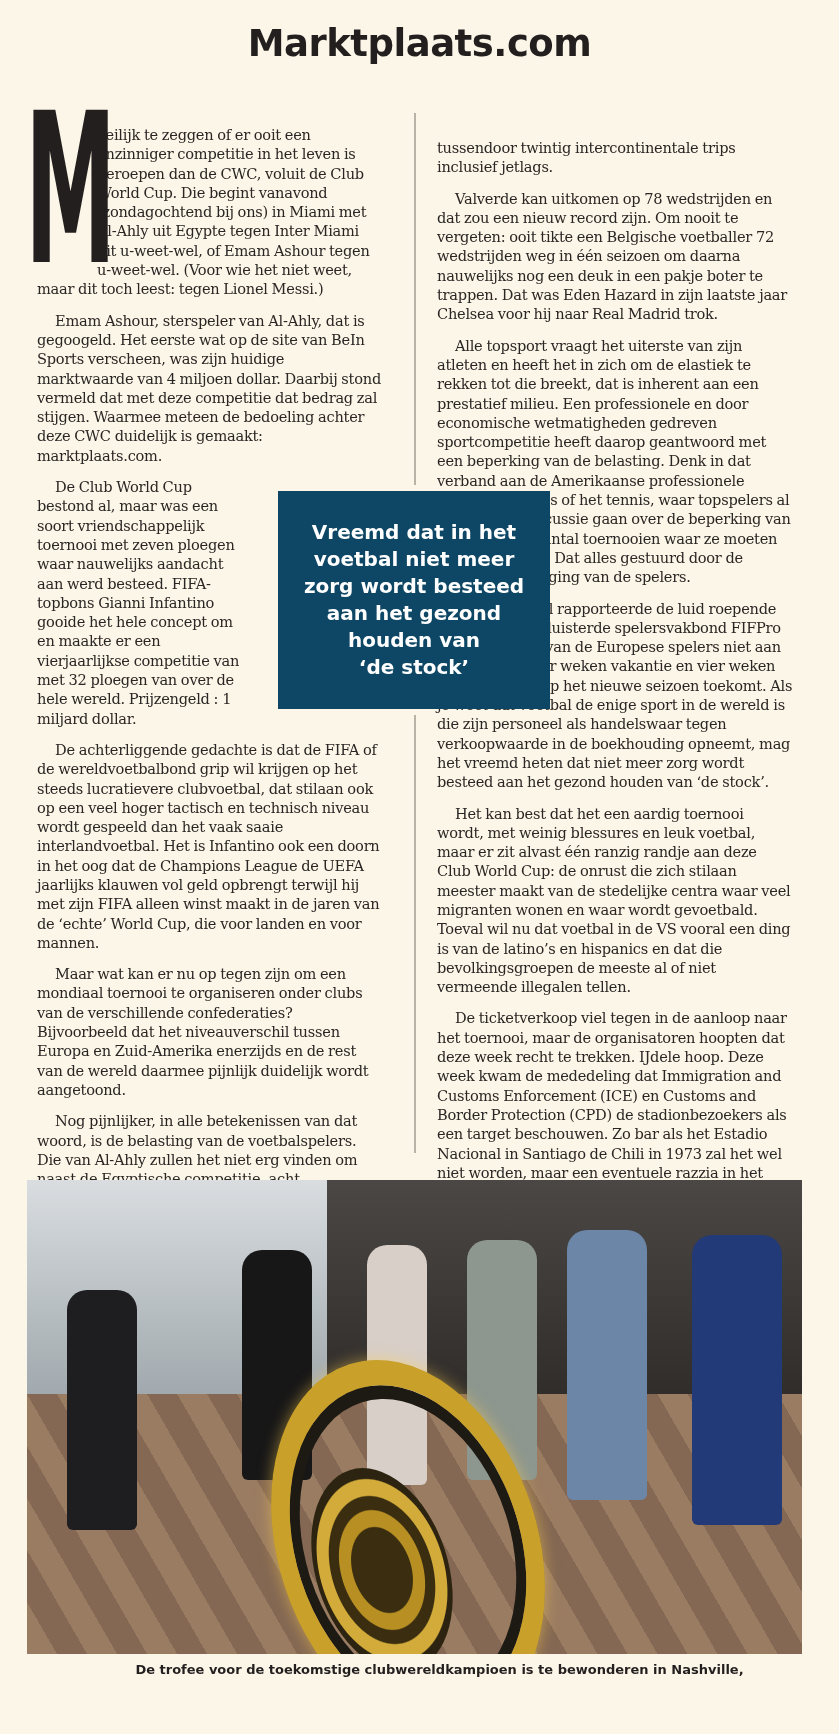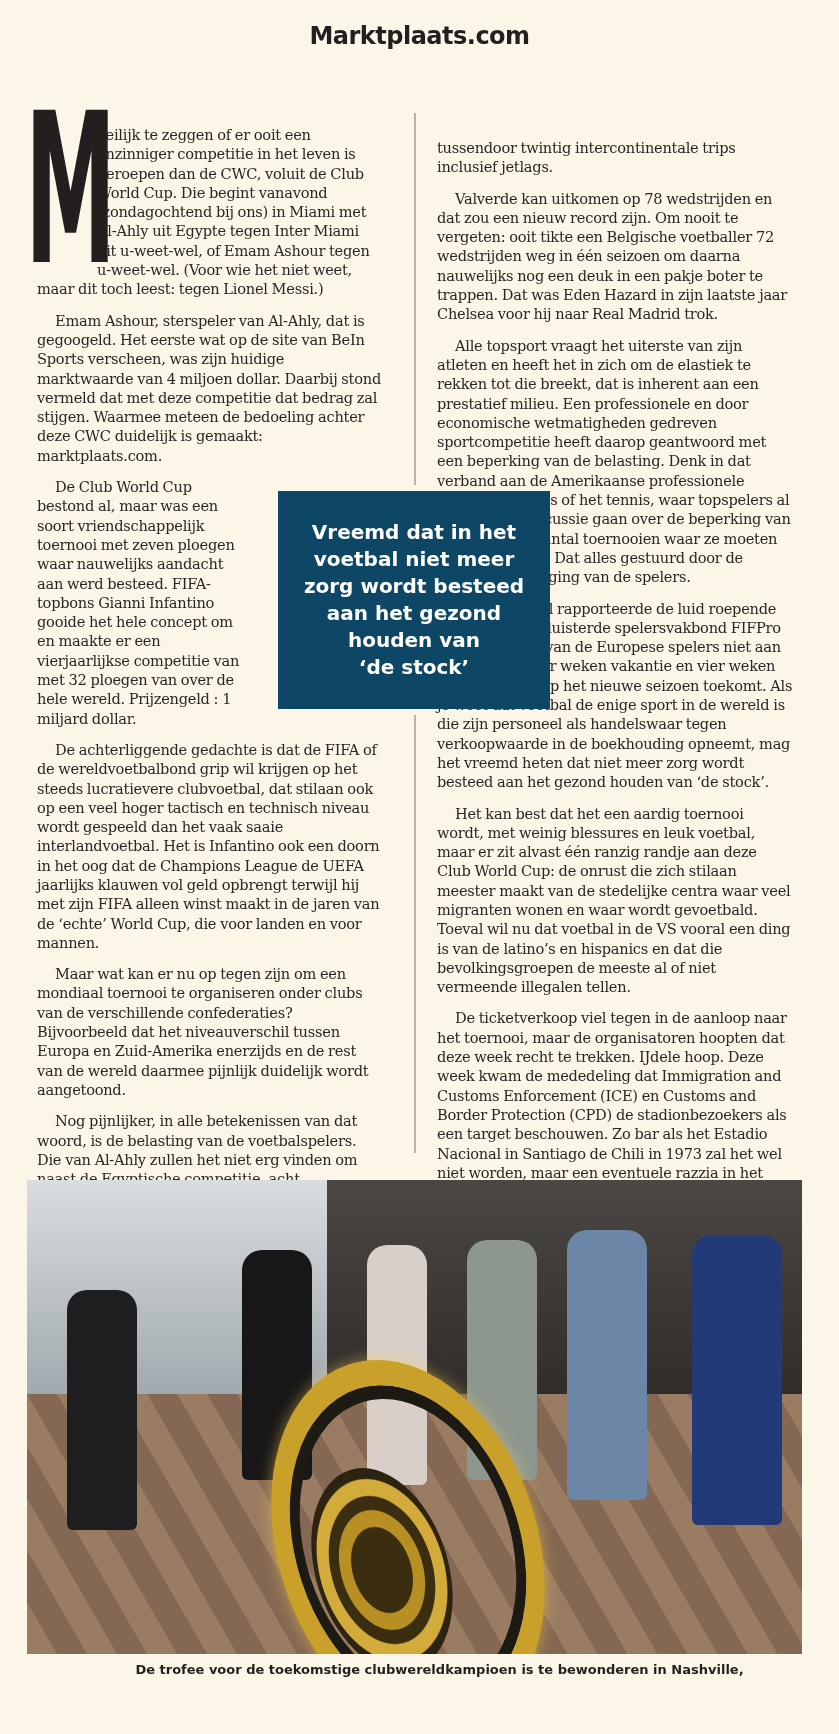--- a/index.html
+++ b/index.html
@@ -11,21 +11,21 @@
       position: relative;
       color: #2a2623;
       font-family: "DejaVu Serif", serif;
     }
     .headline {
       position: absolute;
       top: 22px; left: 0; width: 839px;
       text-align: center;
       font-family: "DejaVu Sans", sans-serif;
       font-weight: bold;
-      font-size: 24px;
+      font-size: 37px;
       letter-spacing: -0.5px;
       color: #231f1e;
     }
     .col {
       position: absolute;
       font-size: 14.6px;
       line-height: 19.3px;
       letter-spacing: -0.25px;
       word-spacing: -0.5px;
     }

